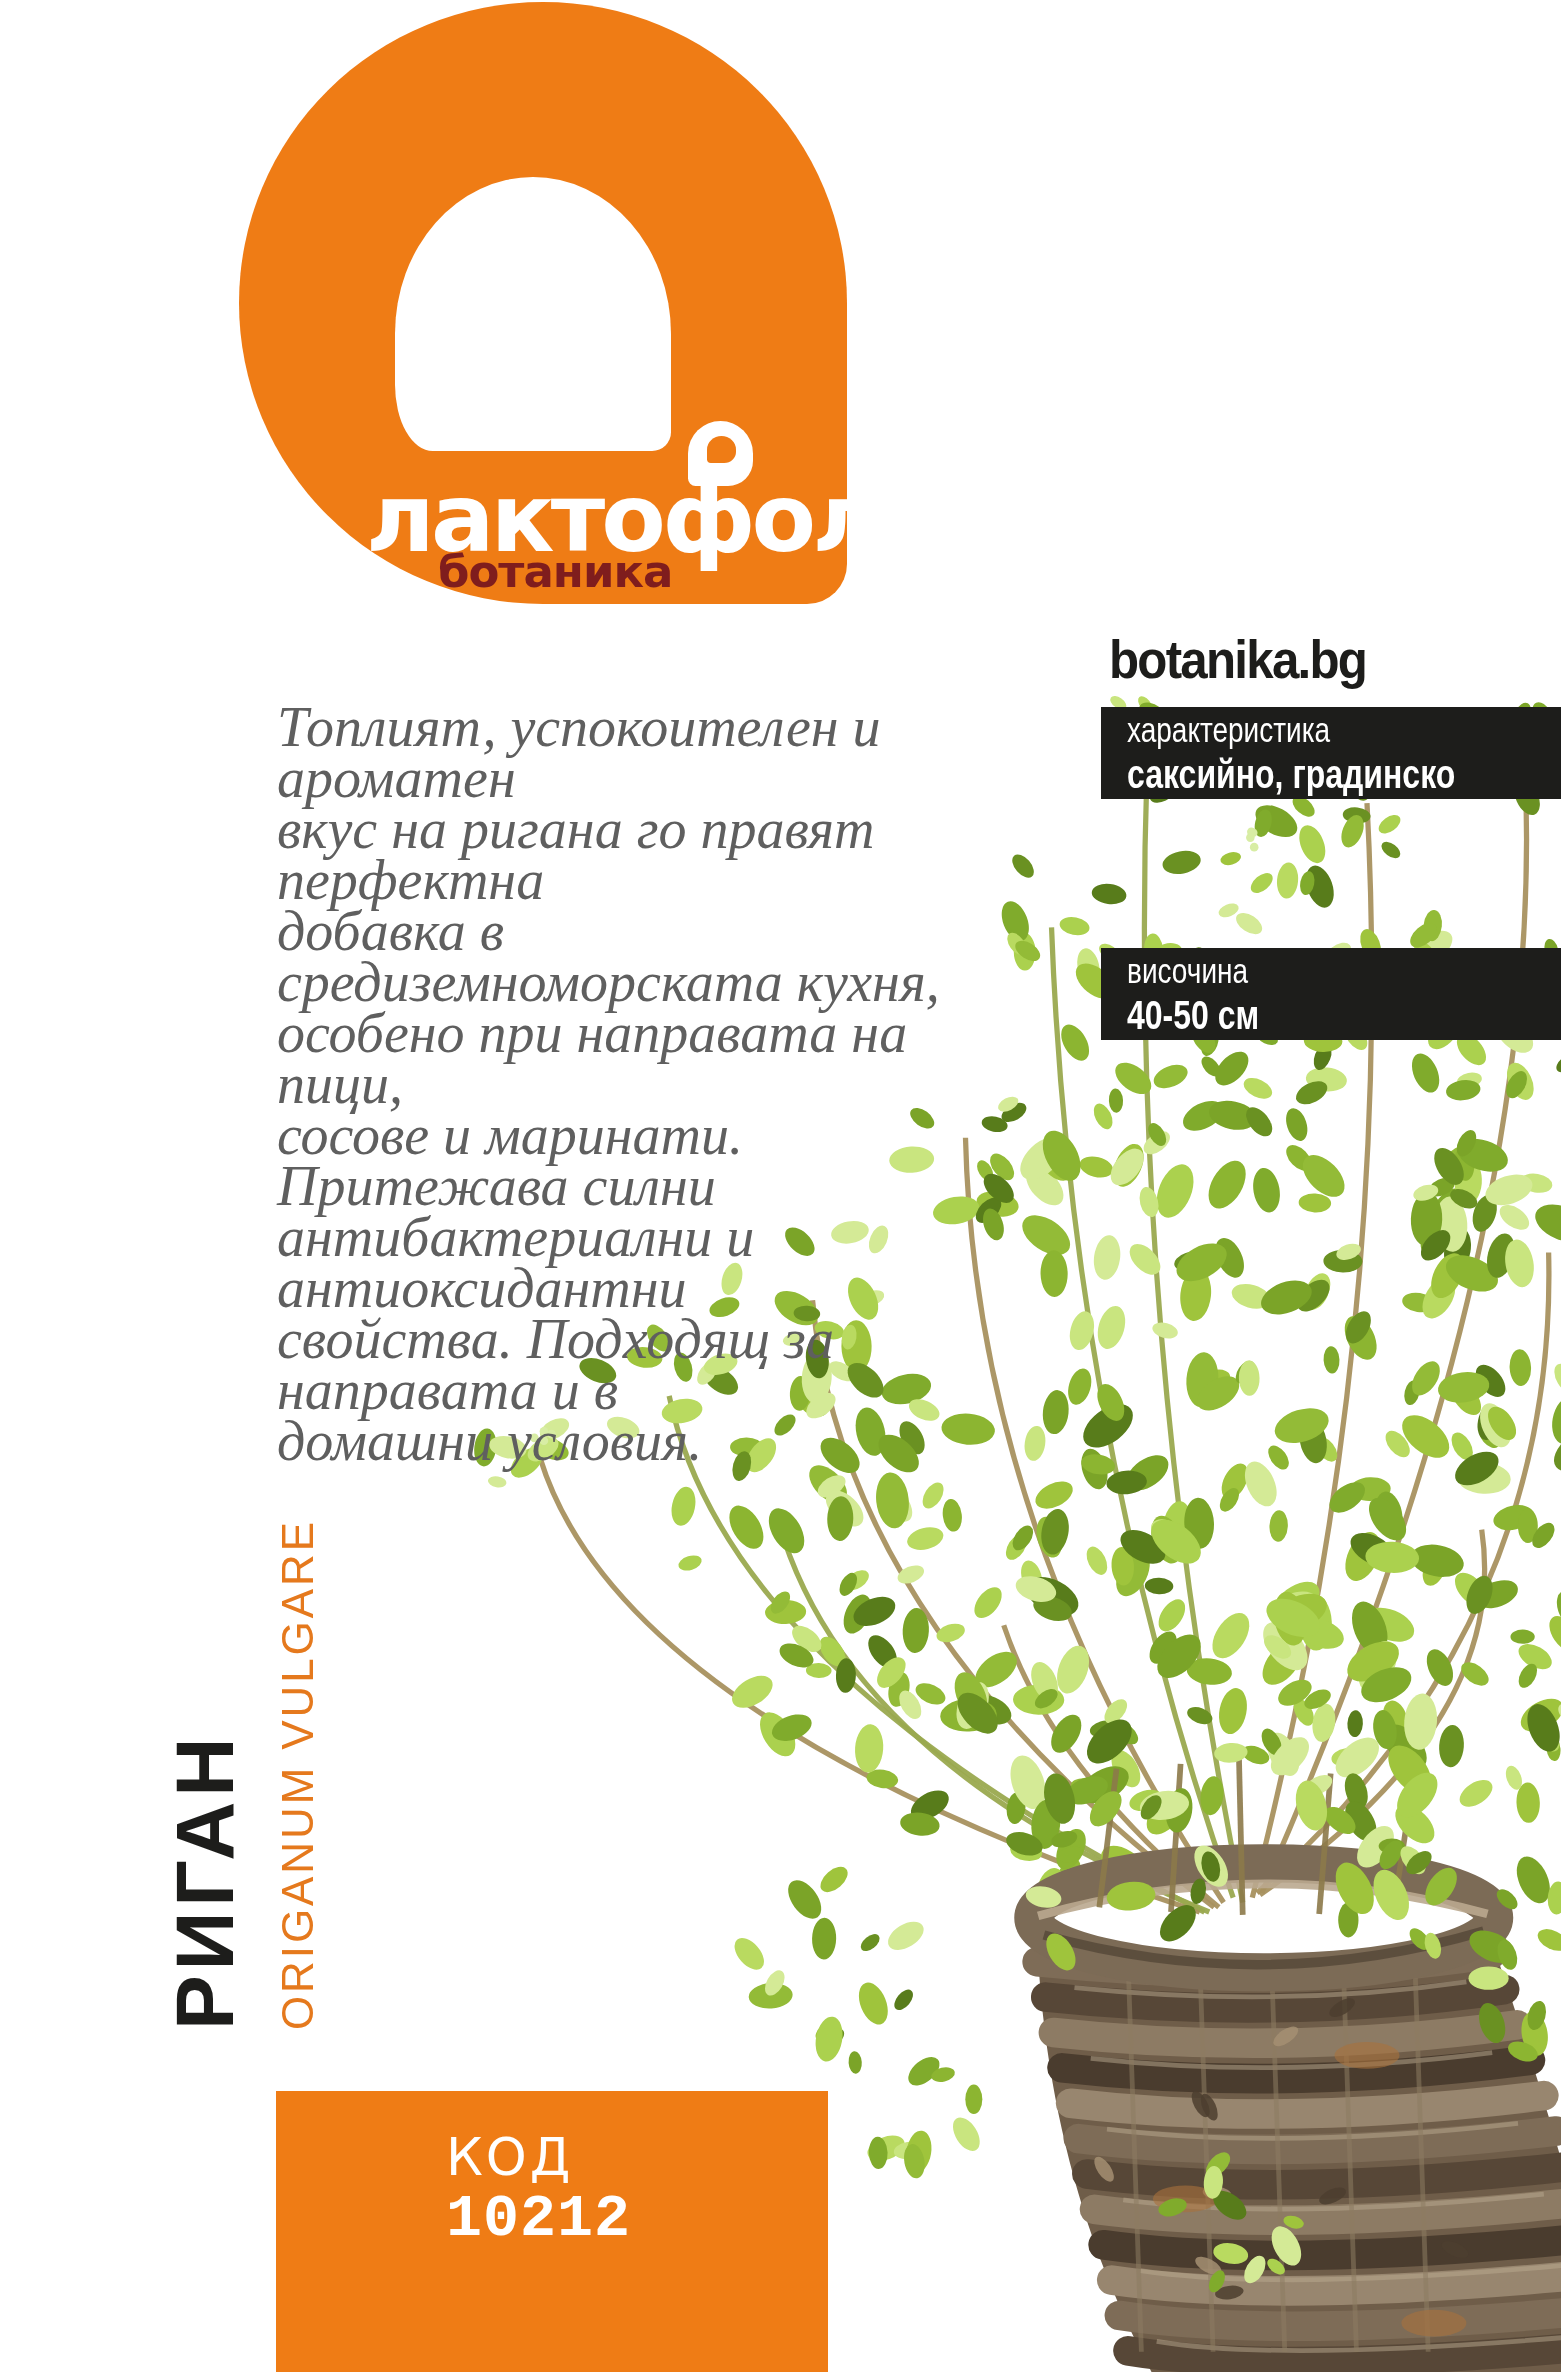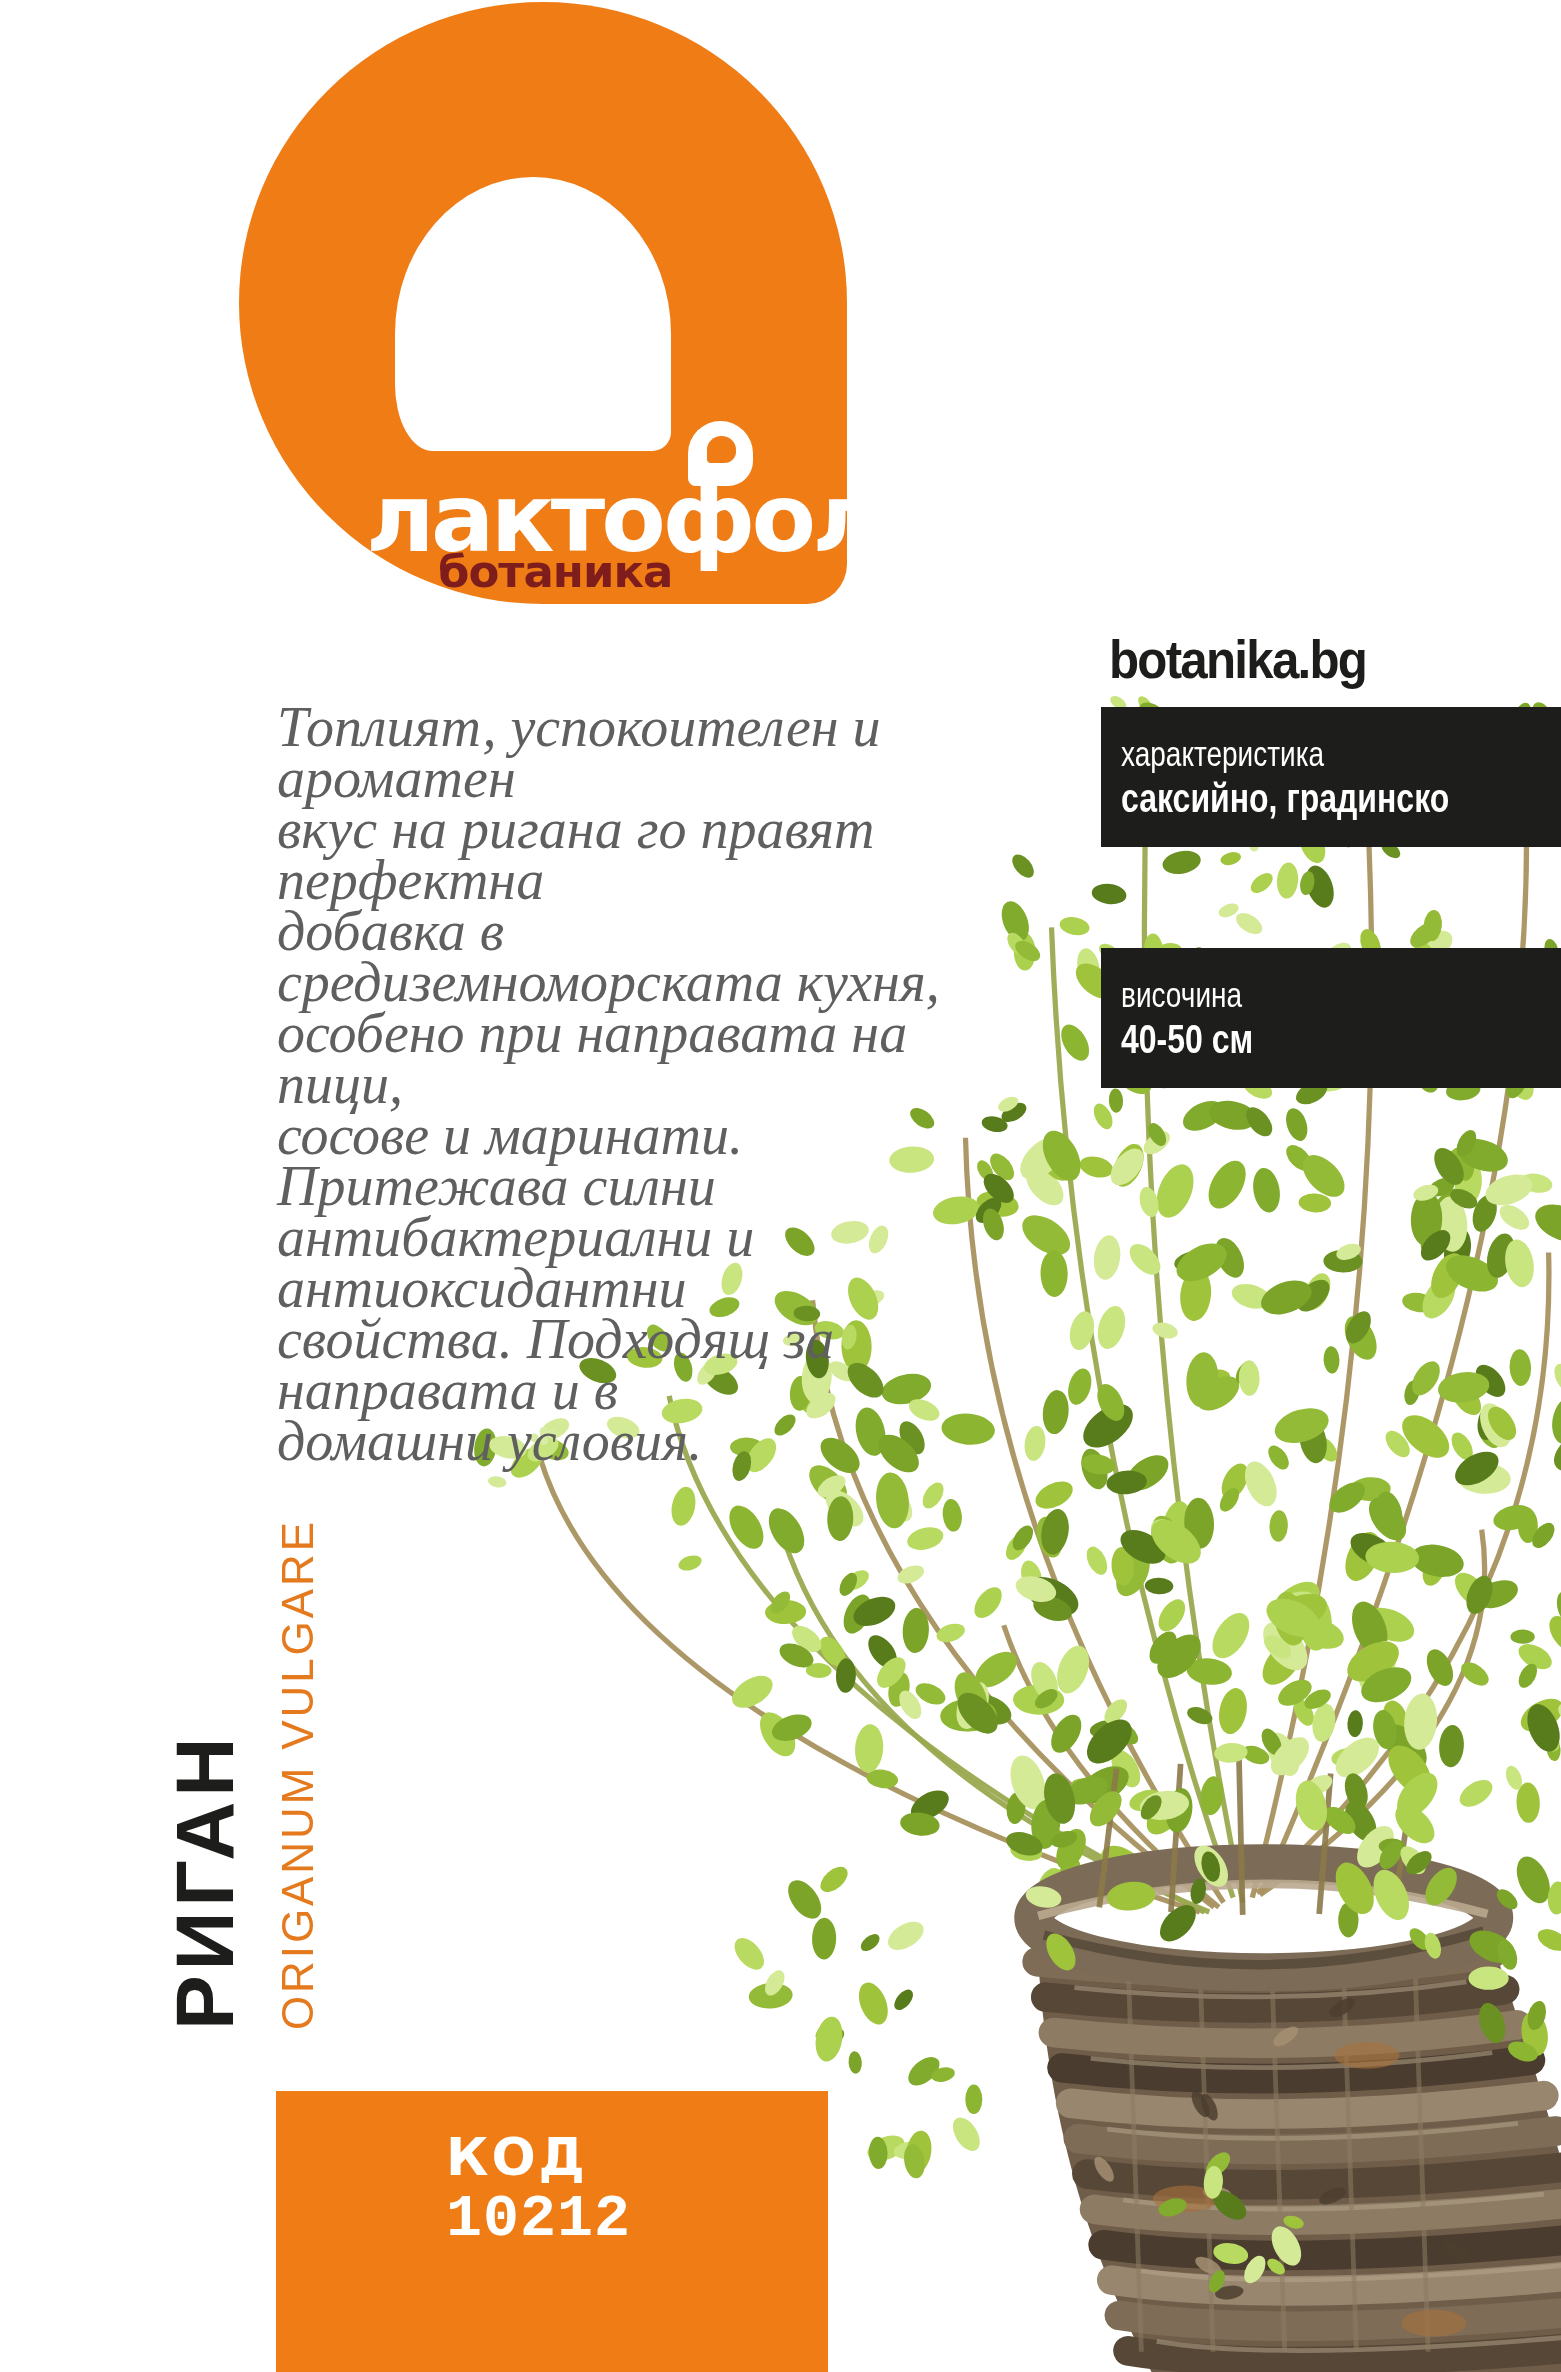--- a/index.html
+++ b/index.html
@@ -20,23 +20,23 @@
   .logo-mini-hole{position:absolute;left:19px;top:15.3px;width:29px;height:27px;background:var(--orange);
              border-radius:52% 52% 42% 14%;}
   .logo-word{position:absolute;left:127px;top:470px;color:#fff;font-family:"DejaVu Sans",sans-serif;
              font-weight:bold;font-size:94px;line-height:1;letter-spacing:-3.8px;white-space:nowrap;}
   .logo-sub{position:absolute;left:199px;top:547px;color:#7f1d1d;font-family:"DejaVu Sans",sans-serif;
              font-weight:bold;font-size:45px;line-height:1;letter-spacing:-1px;white-space:nowrap;}
 
   
   .site{position:absolute;left:1109px;top:629px;font-size:53px;font-weight:bold;letter-spacing:-1.9px;
         color:var(--ink);transform:scaleX(.93);transform-origin:left top;z-index:2;white-space:nowrap;}
-  .ibox{position:absolute;left:1101px;width:461px;height:140px;background:var(--ink);
+  .ibox{position:absolute;left:1101px;width:461px;height:92px;background:var(--ink);
         display:flex;flex-direction:column;justify-content:center;gap:6.7px;
-        padding-left:20px;box-sizing:border-box;z-index:2;}
+        padding-left:26px;box-sizing:border-box;z-index:2;}
   .ibox .label{color:#fff;font-size:35px;line-height:1;font-weight:400;
         transform:scaleX(.8);transform-origin:left center;white-space:nowrap;}
   .ibox .value{color:#fff;font-size:40px;line-height:1;font-weight:700;
         transform:scaleX(.8);transform-origin:left center;white-space:nowrap;}
   .ibox1{top:707px;} .ibox2{top:828px;} .ibox3{top:948px;}
 
   
   .desc{position:absolute;left:277px;top:702px;width:746px;z-index:2;
         font-family:"Liberation Serif",serif;font-style:italic;
         font-size:56px;line-height:51px;color:var(--gray);}
@@ -46,21 +46,21 @@
         font-size:82px;line-height:82px;font-weight:700;letter-spacing:4.8px;color:var(--ink);
         white-space:nowrap;z-index:2;}
   .vert-latin{position:absolute;left:276px;top:2030px;transform:rotate(-90deg);transform-origin:0 0;
         font-size:44px;line-height:44px;font-weight:400;letter-spacing:2.9px;color:var(--orange2);
         white-space:nowrap;z-index:2;}
 
   
   .code-box{position:absolute;left:276px;top:2091px;width:552px;height:281px;background:var(--orange);z-index:2;}
   .code-inner{position:absolute;left:170px;top:40px;}
   .code-label{color:#fff;font-size:52px;line-height:1;letter-spacing:2.9px;
-        font-family:"DejaVu Sans",sans-serif;font-weight:700;}
+        font-family:"DejaVu Sans",sans-serif;font-weight:400;}
   .code-value{color:#fff;font-size:60px;line-height:1;margin-top:6px;letter-spacing:1px;
         font-family:Liberation Mono, monospace;font-weight:bold;white-space:nowrap;}
 </style>
 </head>
 <body>
 
 <div class="page">
 
   <svg id="plant-svg" class="plant" viewBox="0 0 1634 2482">
       <path d="M1300,1990 Q1180,1400 1200,800" fill="none" stroke="#9aa94f" stroke-width="5.5" opacity="0.95"></path>

